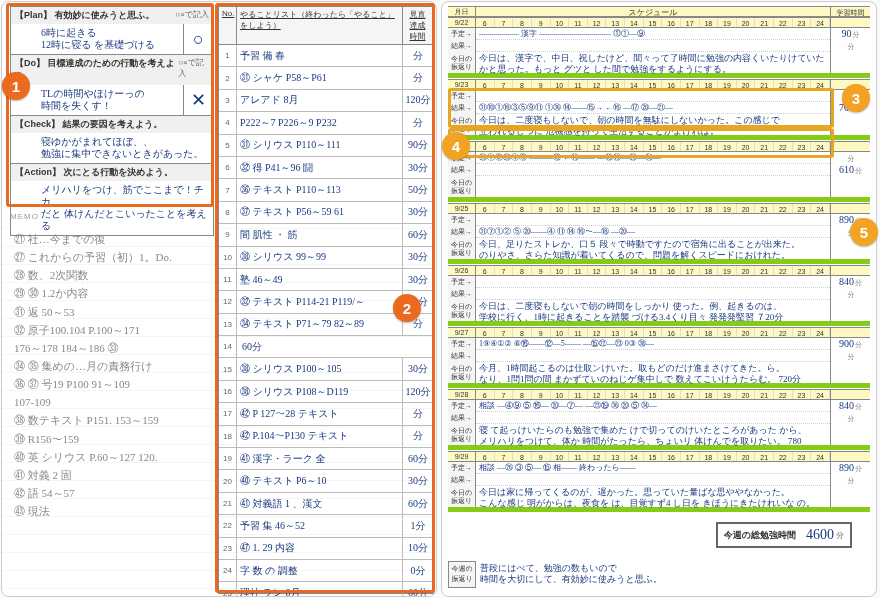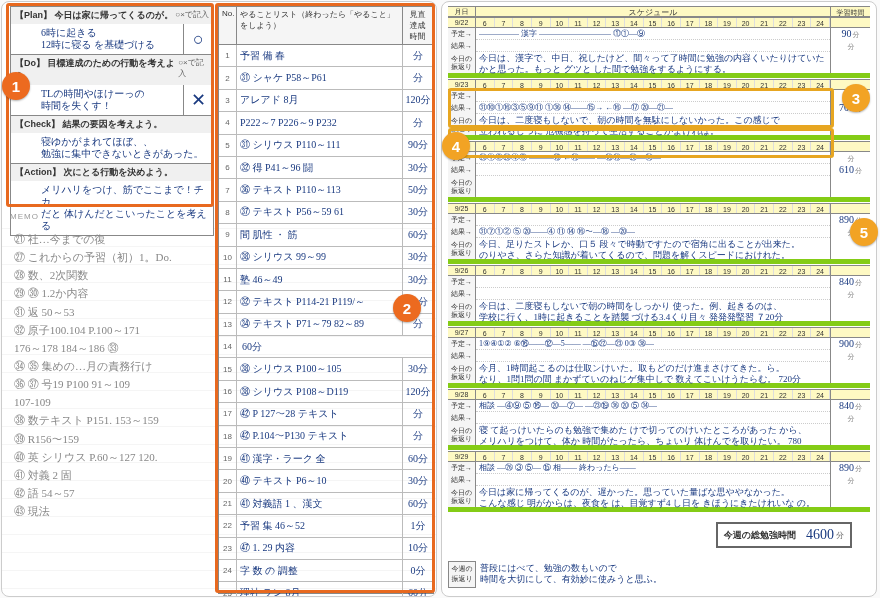--- a/index.html
+++ b/index.html
@@ -64,21 +64,21 @@
       linear-gradient(#eee 1px, transparent 1px);
     background-size: 100% 18px;
     opacity:.6;
   }
 
   .todo {
     position:absolute; left:216px; top:4px; width:216px; height:588px;
     border:1px solid #888;
   }
   .todo-head { display:flex; background:#f5f5f5; border-bottom:1px solid #888; }
-  .todo-head > div { padding:2px 3px; font-size:8px; border-right:1px solid #888; }
+  .todo-head > div { padding:2px 3px; font-size:8px; border-right:1px solid #888;text-decoration:underline; }
   .col-no  { width:18px; text-align:center;}
   .col-task{ flex:1; }
   .col-time{ width:30px; text-align:center; font-size:7px;}
   .todo-rows { }
   .todo-row { display:flex; height:22.4px; border-bottom:1px solid #bbb; }
   .todo-row .col-no { width:18px; border-right:1px solid #bbb; font-size:8px; color:#666; display:flex; align-items:center; justify-content:center;}
   .todo-row .hand {
     flex:1; border-right:1px solid #bbb; padding:0 3px;
     font-family:"Comic Sans MS", cursive; color:#1a3a80; font-size:10px;
     display:flex; align-items:center; overflow:hidden; white-space:nowrap;
@@ -172,21 +172,21 @@
 </style>
 </head>
 <body>
 
 <div class="page left">
   <div class="grid-bg"></div>
 
   <div class="pdca">
     <div class="pdca-cell">
       <div class="pdca-head">
-          <span>【Plan】 今日は家に帰ってくるのが。</span>
+          <span>【Plan】 有効妙に使みうと思ふ。</span>
           <span class="sub">○×で記入</span>
         </div>
       <div class="pdca-body">
         <div class="pdca-text">6時に起きる
 12時に寝る を基礎づける</div>
         <div class="pdca-mark">○</div>
       </div>
     </div>
     <div class="pdca-cell">
       <div class="pdca-head">

